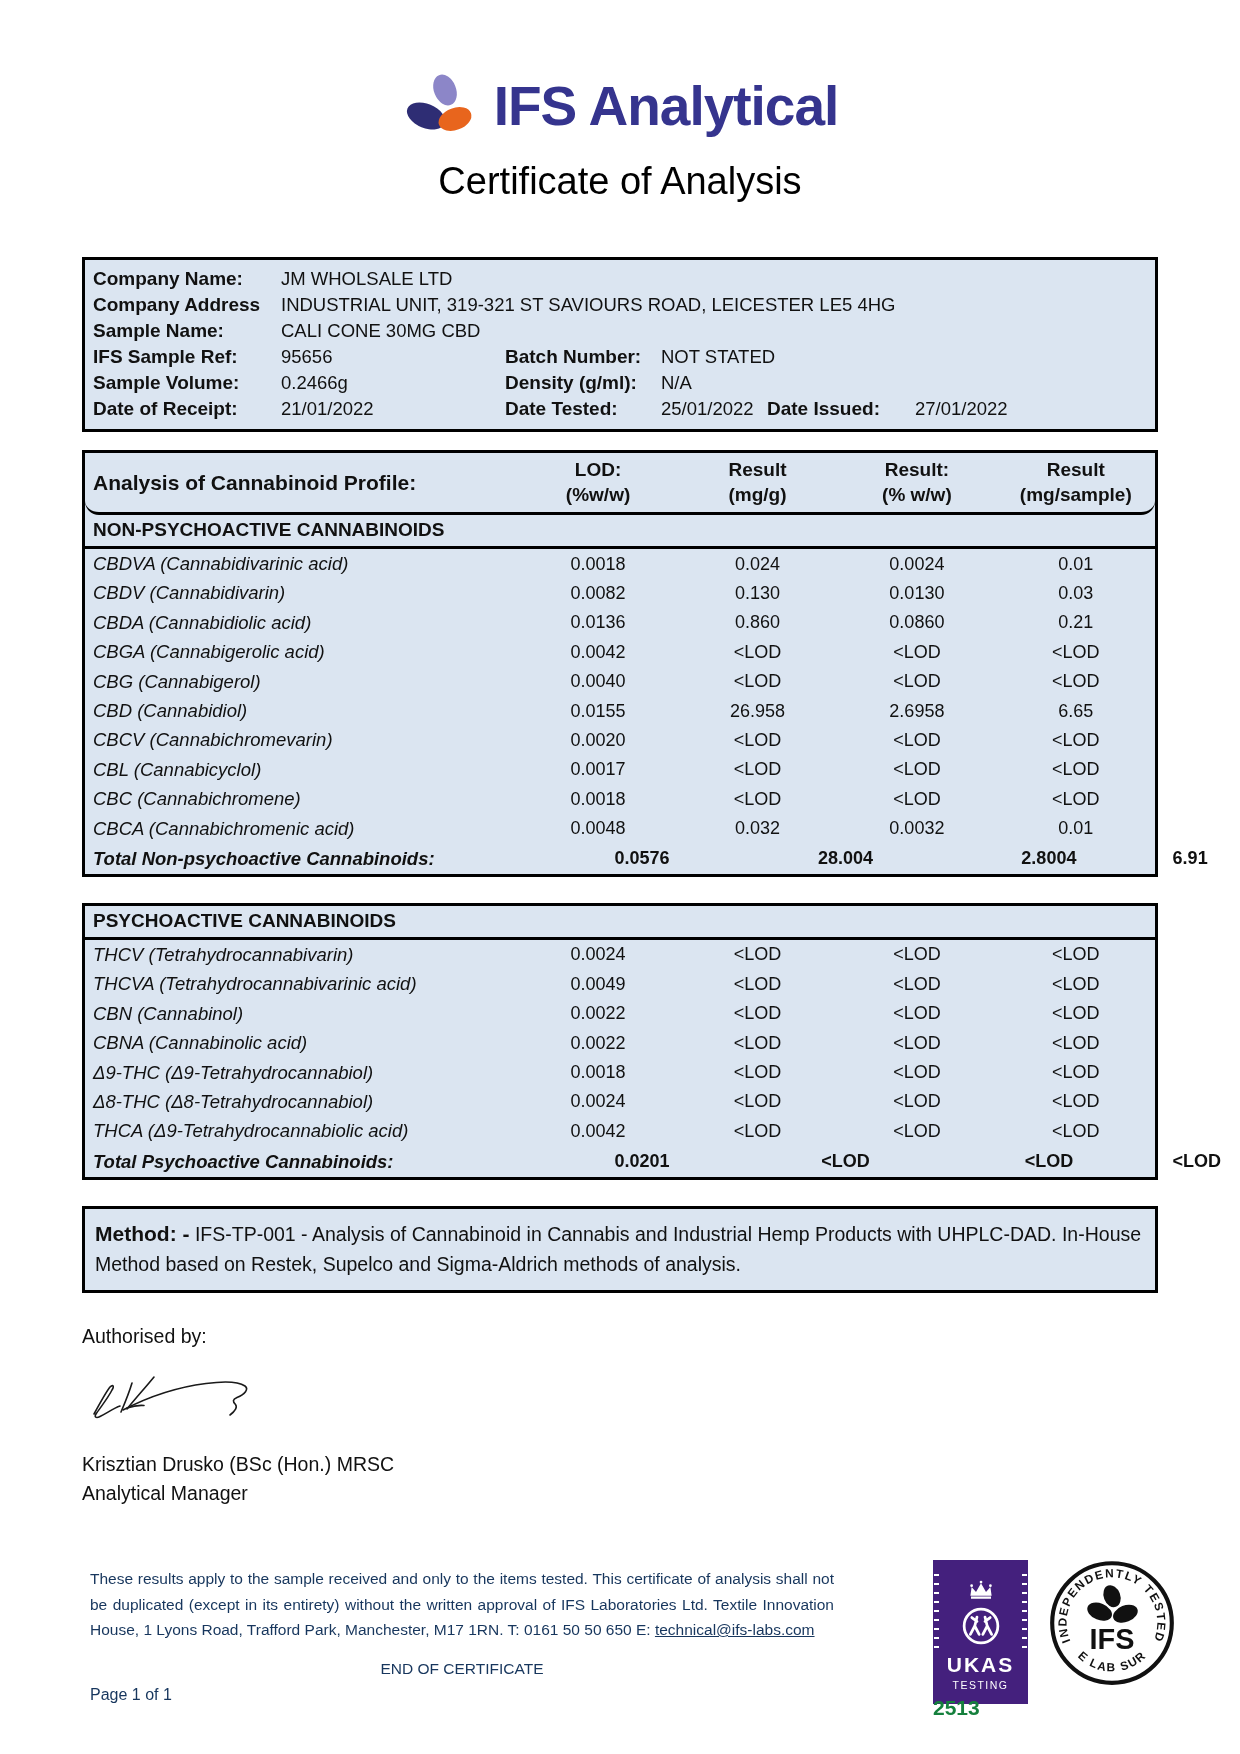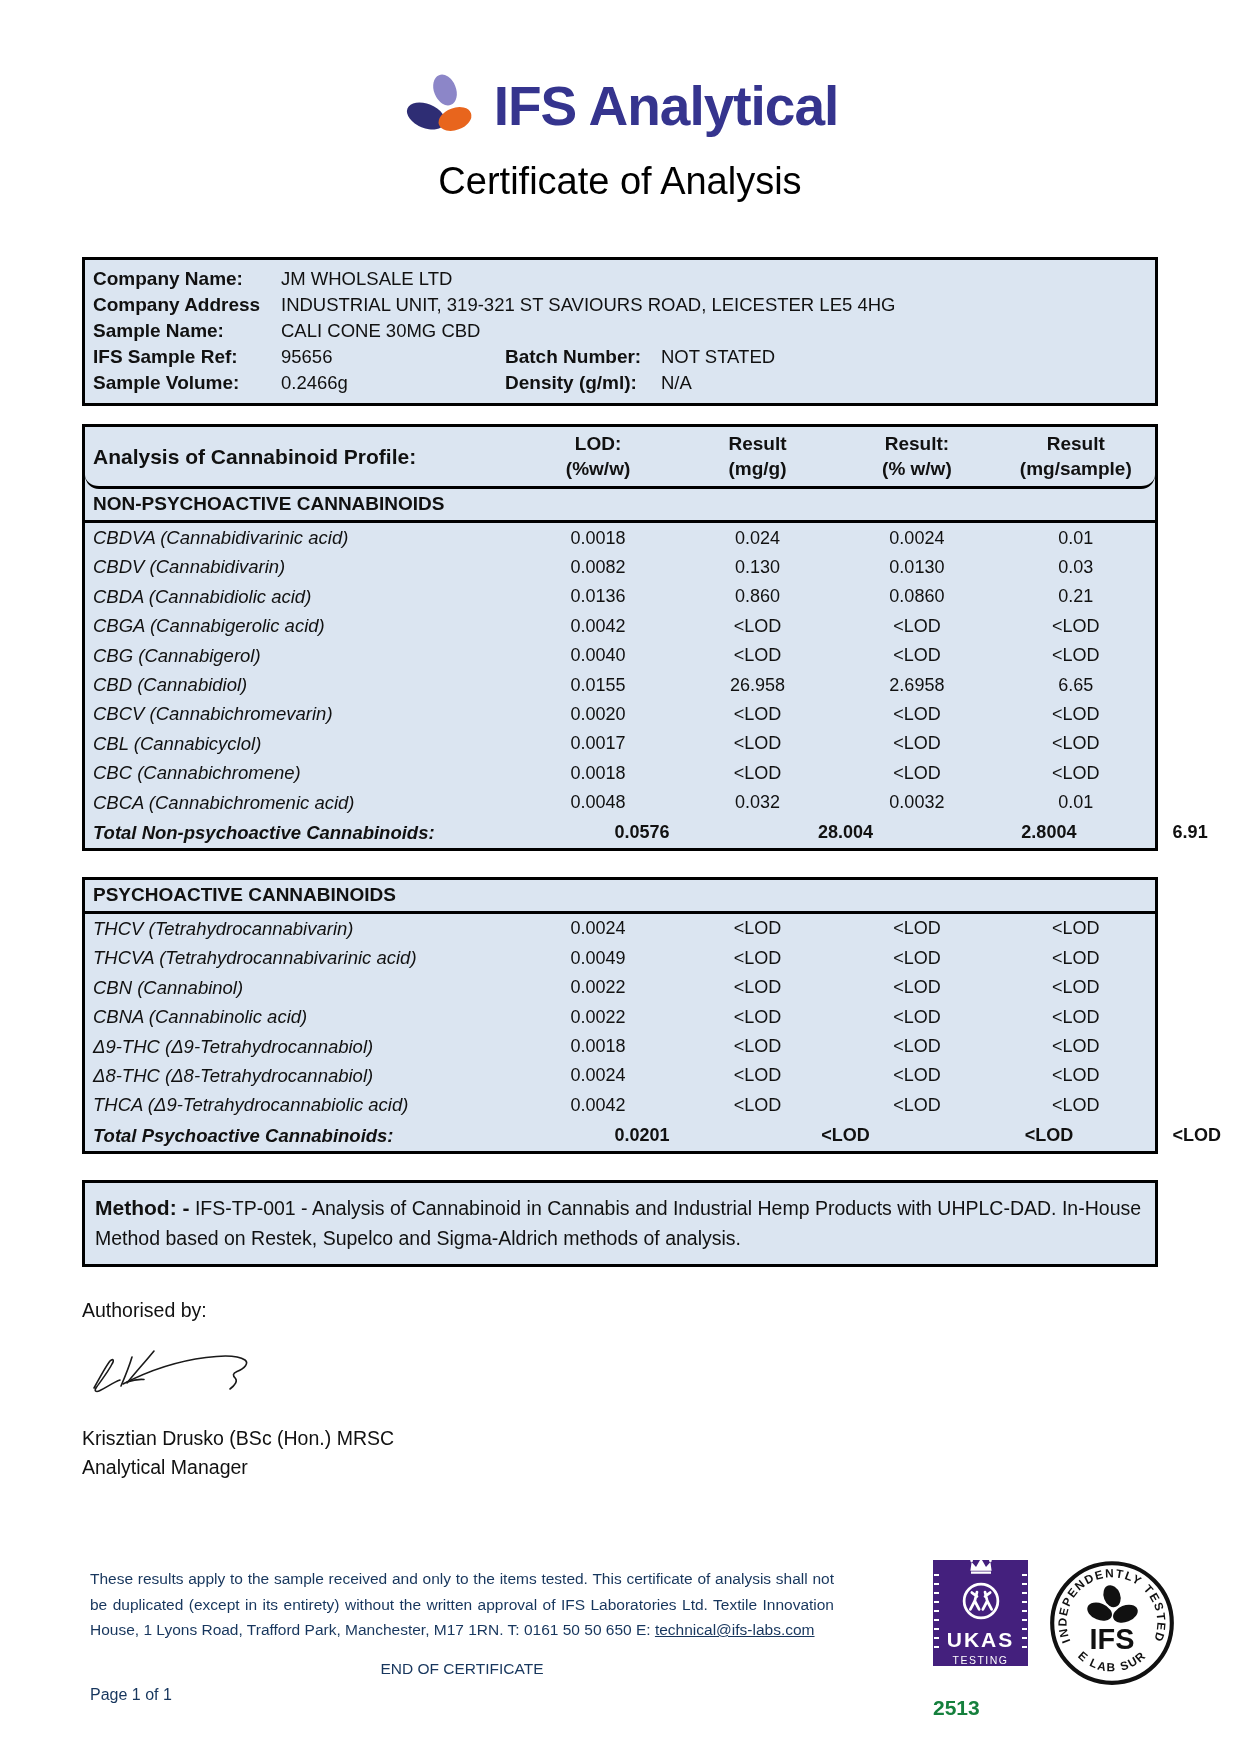--- a/index.html
+++ b/index.html
@@ -43,22 +43,22 @@
   .sig-name{margin-top:18px;font-size:19.5px;line-height:1.5;}
 
   
   .footer{position:absolute;left:0;top:1552px;width:1240px;}
   .disclaimer{position:absolute;left:90px;top:14px;width:744px;font-size:15.5px;line-height:1.65;
               color:#17365d;text-align:justify;}
   .email-link{color:#17365d;text-decoration:underline;}
   .end-cert{position:absolute;left:90px;top:108px;width:744px;text-align:center;font-size:15.5px;color:#17365d;}
   .page-num{position:absolute;left:90px;top:134px;font-size:16px;color:#17365d;}
 
-  .ukas-box{position:absolute;left:933px;top:8px;width:95px;height:106px;background:#44207d;
-            display:flex;flex-direction:column;align-items:center;justify-content:flex-end;}
+  .ukas-box{position:absolute;left:933px;top:8px;width:95px;height:144px;background:#44207d;
+            display:flex;flex-direction:column;align-items:center;justify-content:center;}
   .ukas-ticks-l,.ukas-ticks-r{position:absolute;top:14px;width:5px;height:78px;
       background:repeating-linear-gradient(to bottom,#fff 0 2px,transparent 2px 9px);}
   .ukas-ticks-l{left:1px;} .ukas-ticks-r{right:1px;}
   .ukas-word{color:#fff;font-weight:bold;font-size:21px;letter-spacing:2px;margin-top:1px;}
   .ukas-sub{color:#fff;font-size:10.5px;letter-spacing:1.5px;margin-top:2px;}
   .ukas-num{position:absolute;left:933px;top:144px;width:95px;text-align:left;
             font-weight:bold;font-size:21px;color:#15803d;}
   .ifs-stamp{position:absolute;left:1046px;top:5px;}
 </style>
 </head>
@@ -120,20 +120,28 @@
 
         <div class="irow">
           <div class="il">Sample Volume:</div>
           <div class="iv">0.2466g</div>
           <div class="il" style="padding-left:0">Density (g/ml):</div>
           <div class="iv">N/A</div>
           <div class="il" style="padding-left:0"></div>
           <div class="iv"></div>
         </div>
 
+        <div class="irow">
+          <div class="il">Date of Receipt:</div>
+          <div class="iv">21/01/2022</div>
+          <div class="il" style="padding-left:0">Date Tested:</div>
+          <div class="iv">25/01/2022</div>
+          <div class="il" style="padding-left:0">Date Issued:</div>
+          <div class="iv">27/01/2022</div>
+        </div>
       </div>
 
     <div class="atable">
       <div class="grid5 phead">
         <div class="ptitle">Analysis of Cannabinoid Profile:</div>
         <div class="pcol">
           <div>LOD:</div>
             <div>(%w/w)</div>
         </div>
         <div class="pcol">

